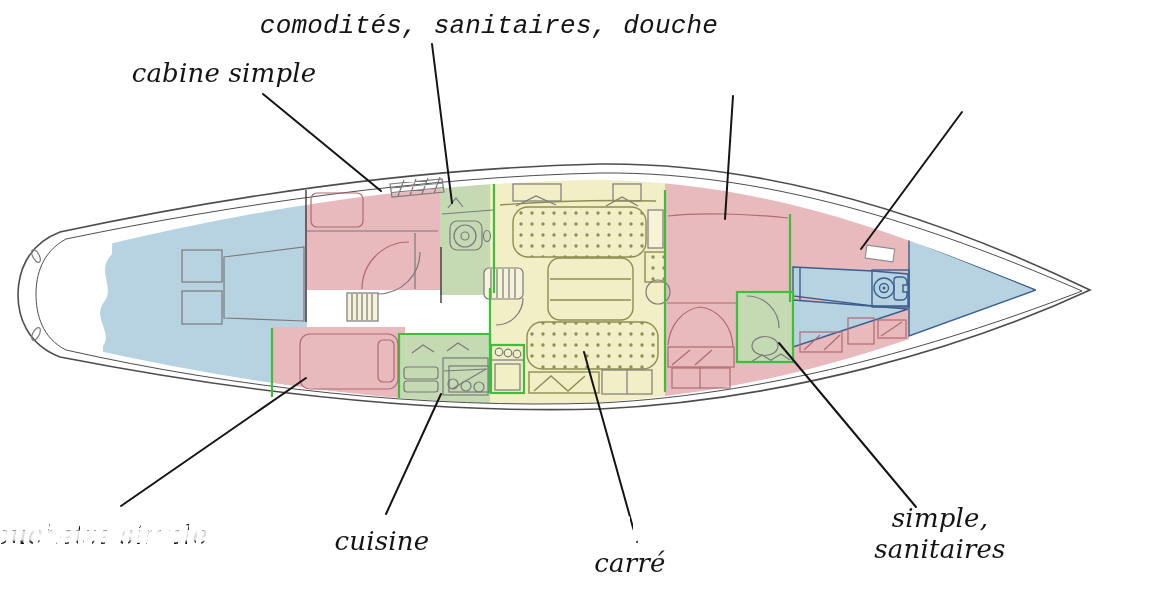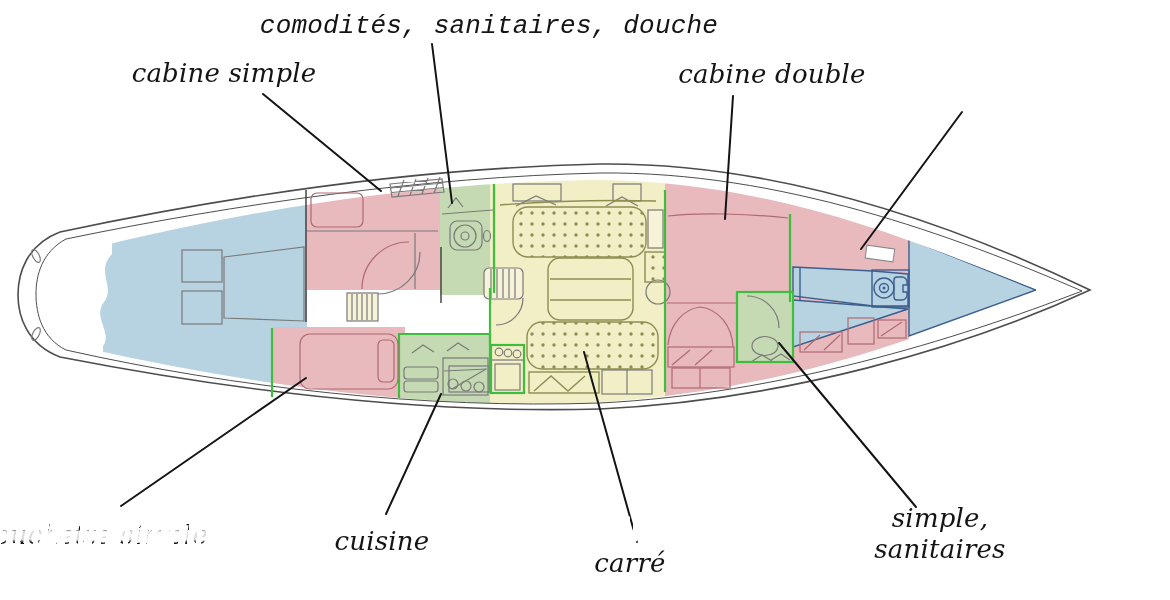--- a/index.html
+++ b/index.html
@@ -198,19 +198,18 @@
     <line x1="962" y1="112" x2="861" y2="249"></line>
     <line x1="121" y1="506" x2="306" y2="378"></line>
     <line x1="441" y1="394" x2="386" y2="514"></line>
     <line x1="584" y1="352" x2="637" y2="542"></line>
     <line x1="779" y1="343" x2="916" y2="507"></line>
   </g>
 </svg>
 
 <div class="lbl" style="left:489px;top:26px;font-family:Liberation Mono, monospace;">comodités, sanitaires, douche</div>
 <div class="lbl" style="left:210px;top:73px;margin-left:14px;">cabine simple</div>
-<div class="lbl" style="left:772px;top:74px;">cabine double</div>
 <div class="lbl erased" style="left:94px;top:535px;">couchette simple</div>
 <div class="lbl" style="left:382px;top:541px;">cuisine</div>
 <div class="lbl" style="left:630px;top:563px;font-style:italic;">carré</div>
 <div class="lbl" style="left:940px;top:534px;">simple, sanitaires</div>
 
 </div>
 
 </body></html>

